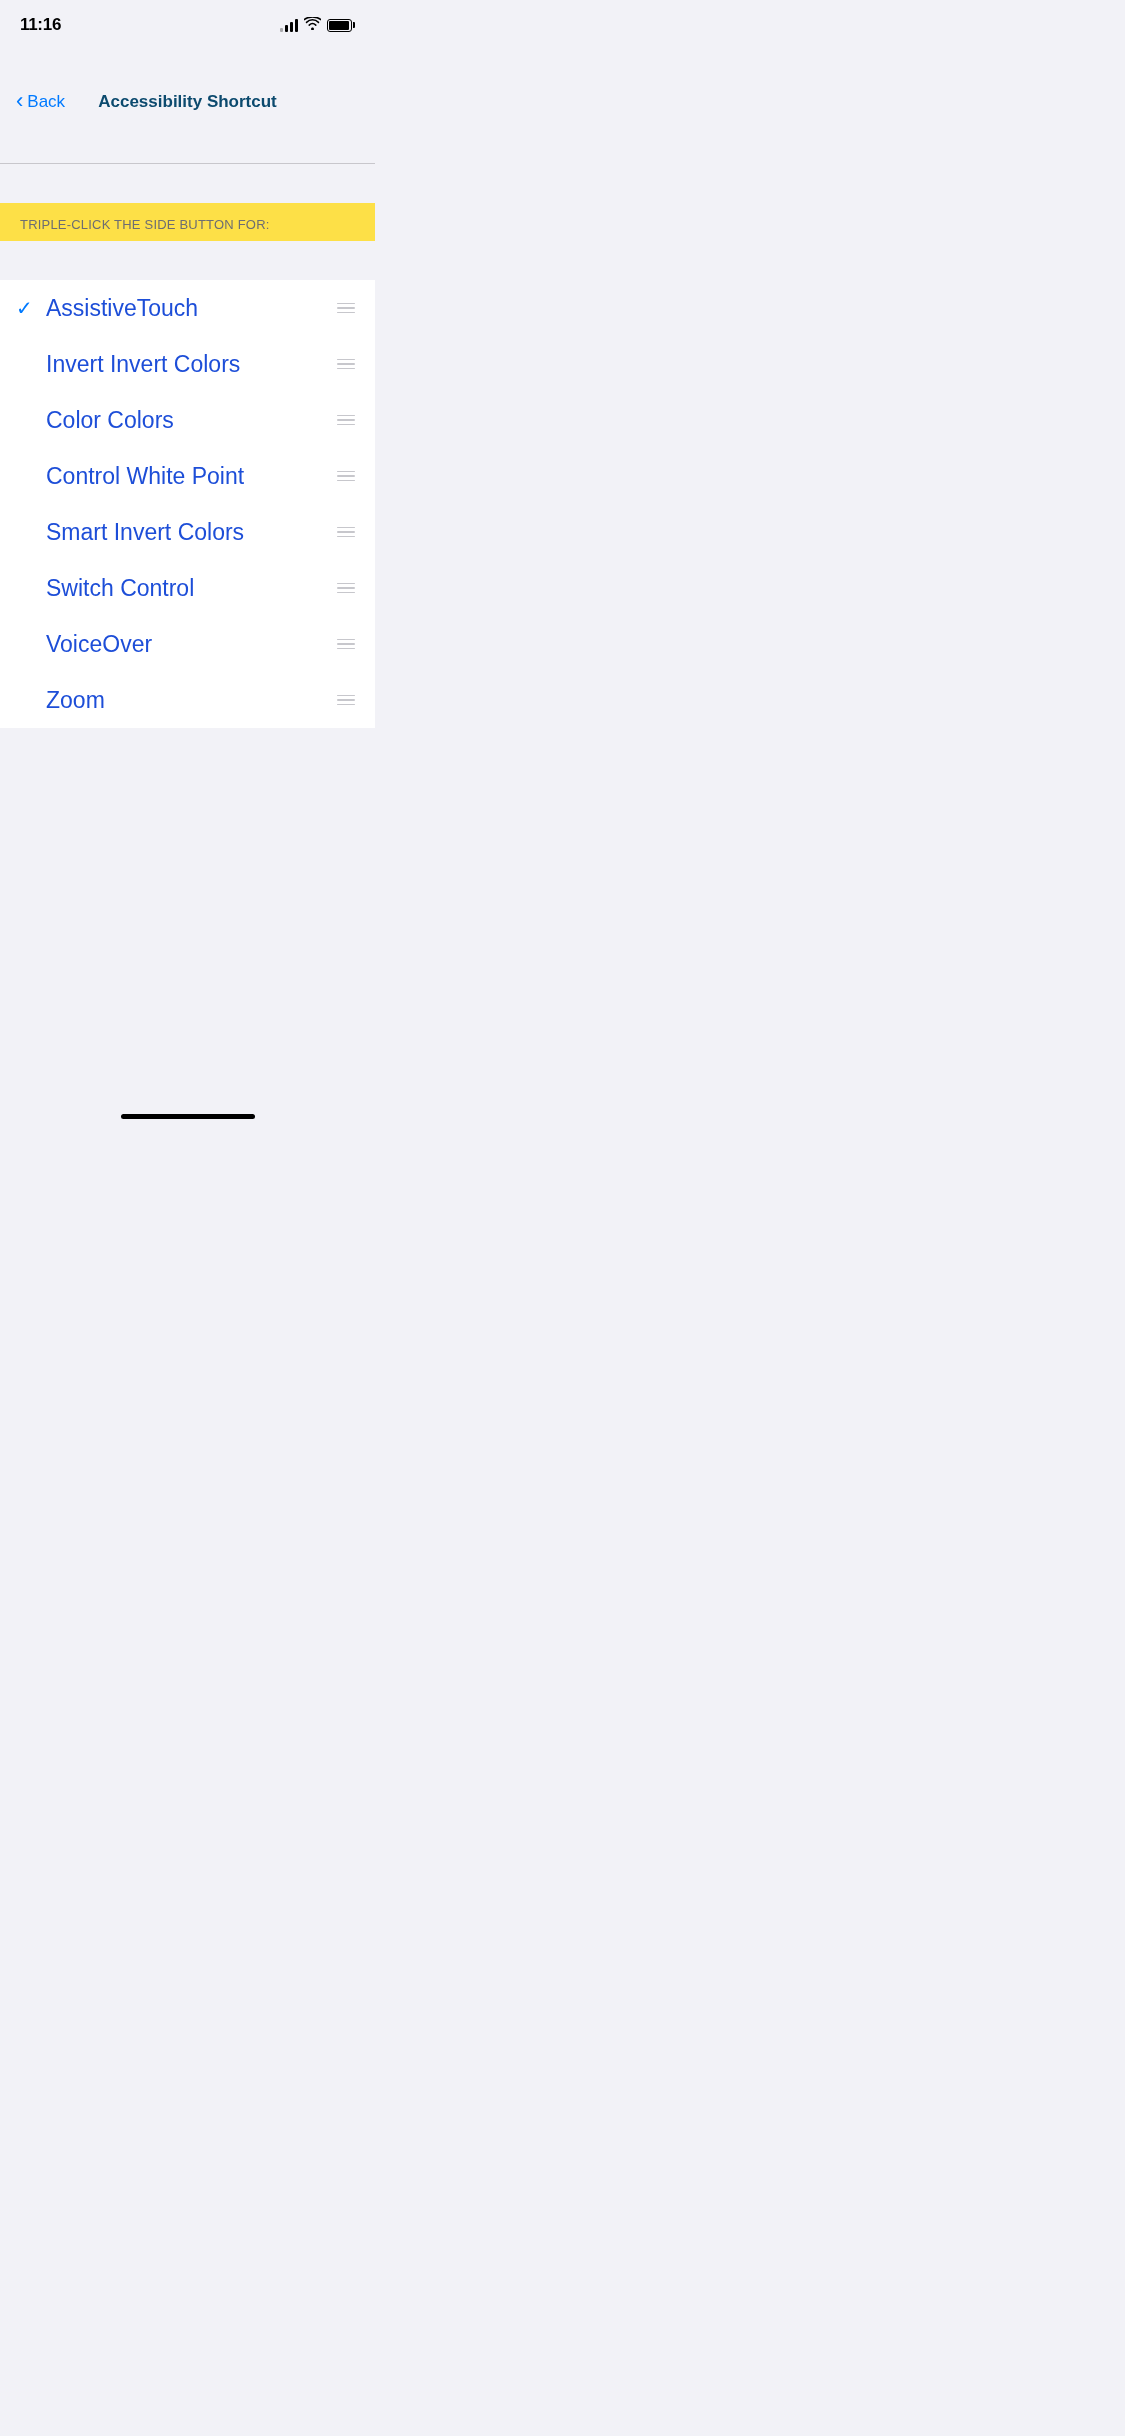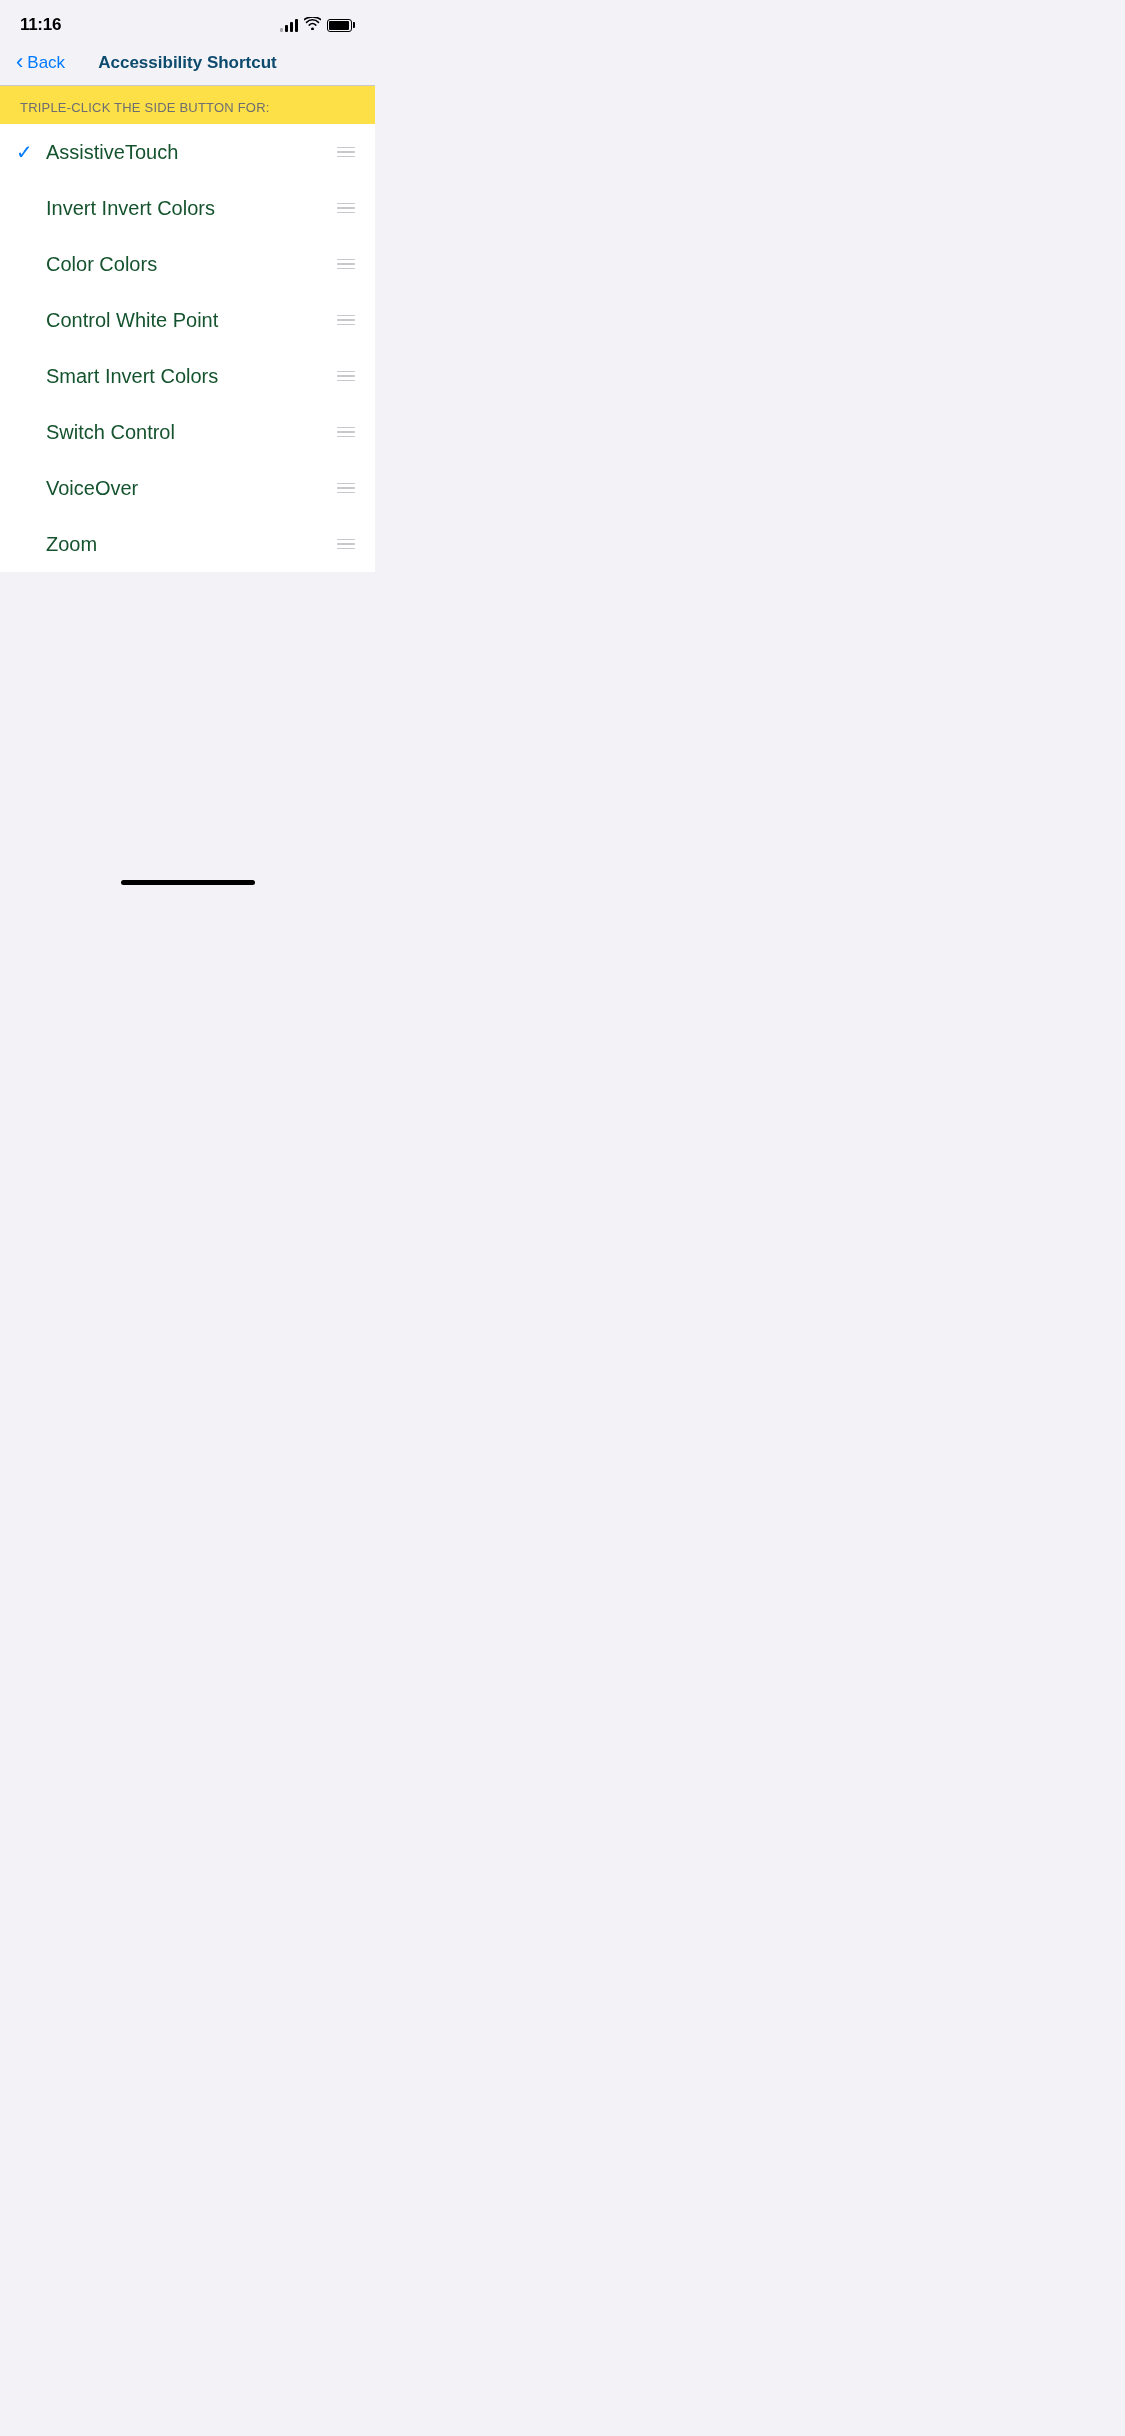--- a/index.html
+++ b/index.html
@@ -180,22 +180,22 @@
       align-items: center;
     }
 
     .no-checkmark {
       width: 30px;
       flex-shrink: 0;
     }
 
     .item-label {
       flex: 1;
-      font-size: 20px;
-      color: #14532d;
+      font-size: 23px;
+      color: #1d4ed8;
       font-weight: 400;
     }
 
     .drag-handle {
       display: flex;
       flex-direction: column;
       gap: 3px;
       cursor: grab;
       padding: 4px;
     }
@@ -224,20 +224,21 @@
       width: 134px;
       height: 5px;
       background: #000;
       border-radius: 3px;
     }
 
     .page-wrapper {
       display: flex;
       flex-direction: column;
       min-height: 812px;
+      gap: 39px;
     }
   </style>
 </head>
 <body>
 
 <div class="page-wrapper">
 
   <div class="status-bar">
     <span class="status-time">11:16</span>
     <div class="status-icons">

